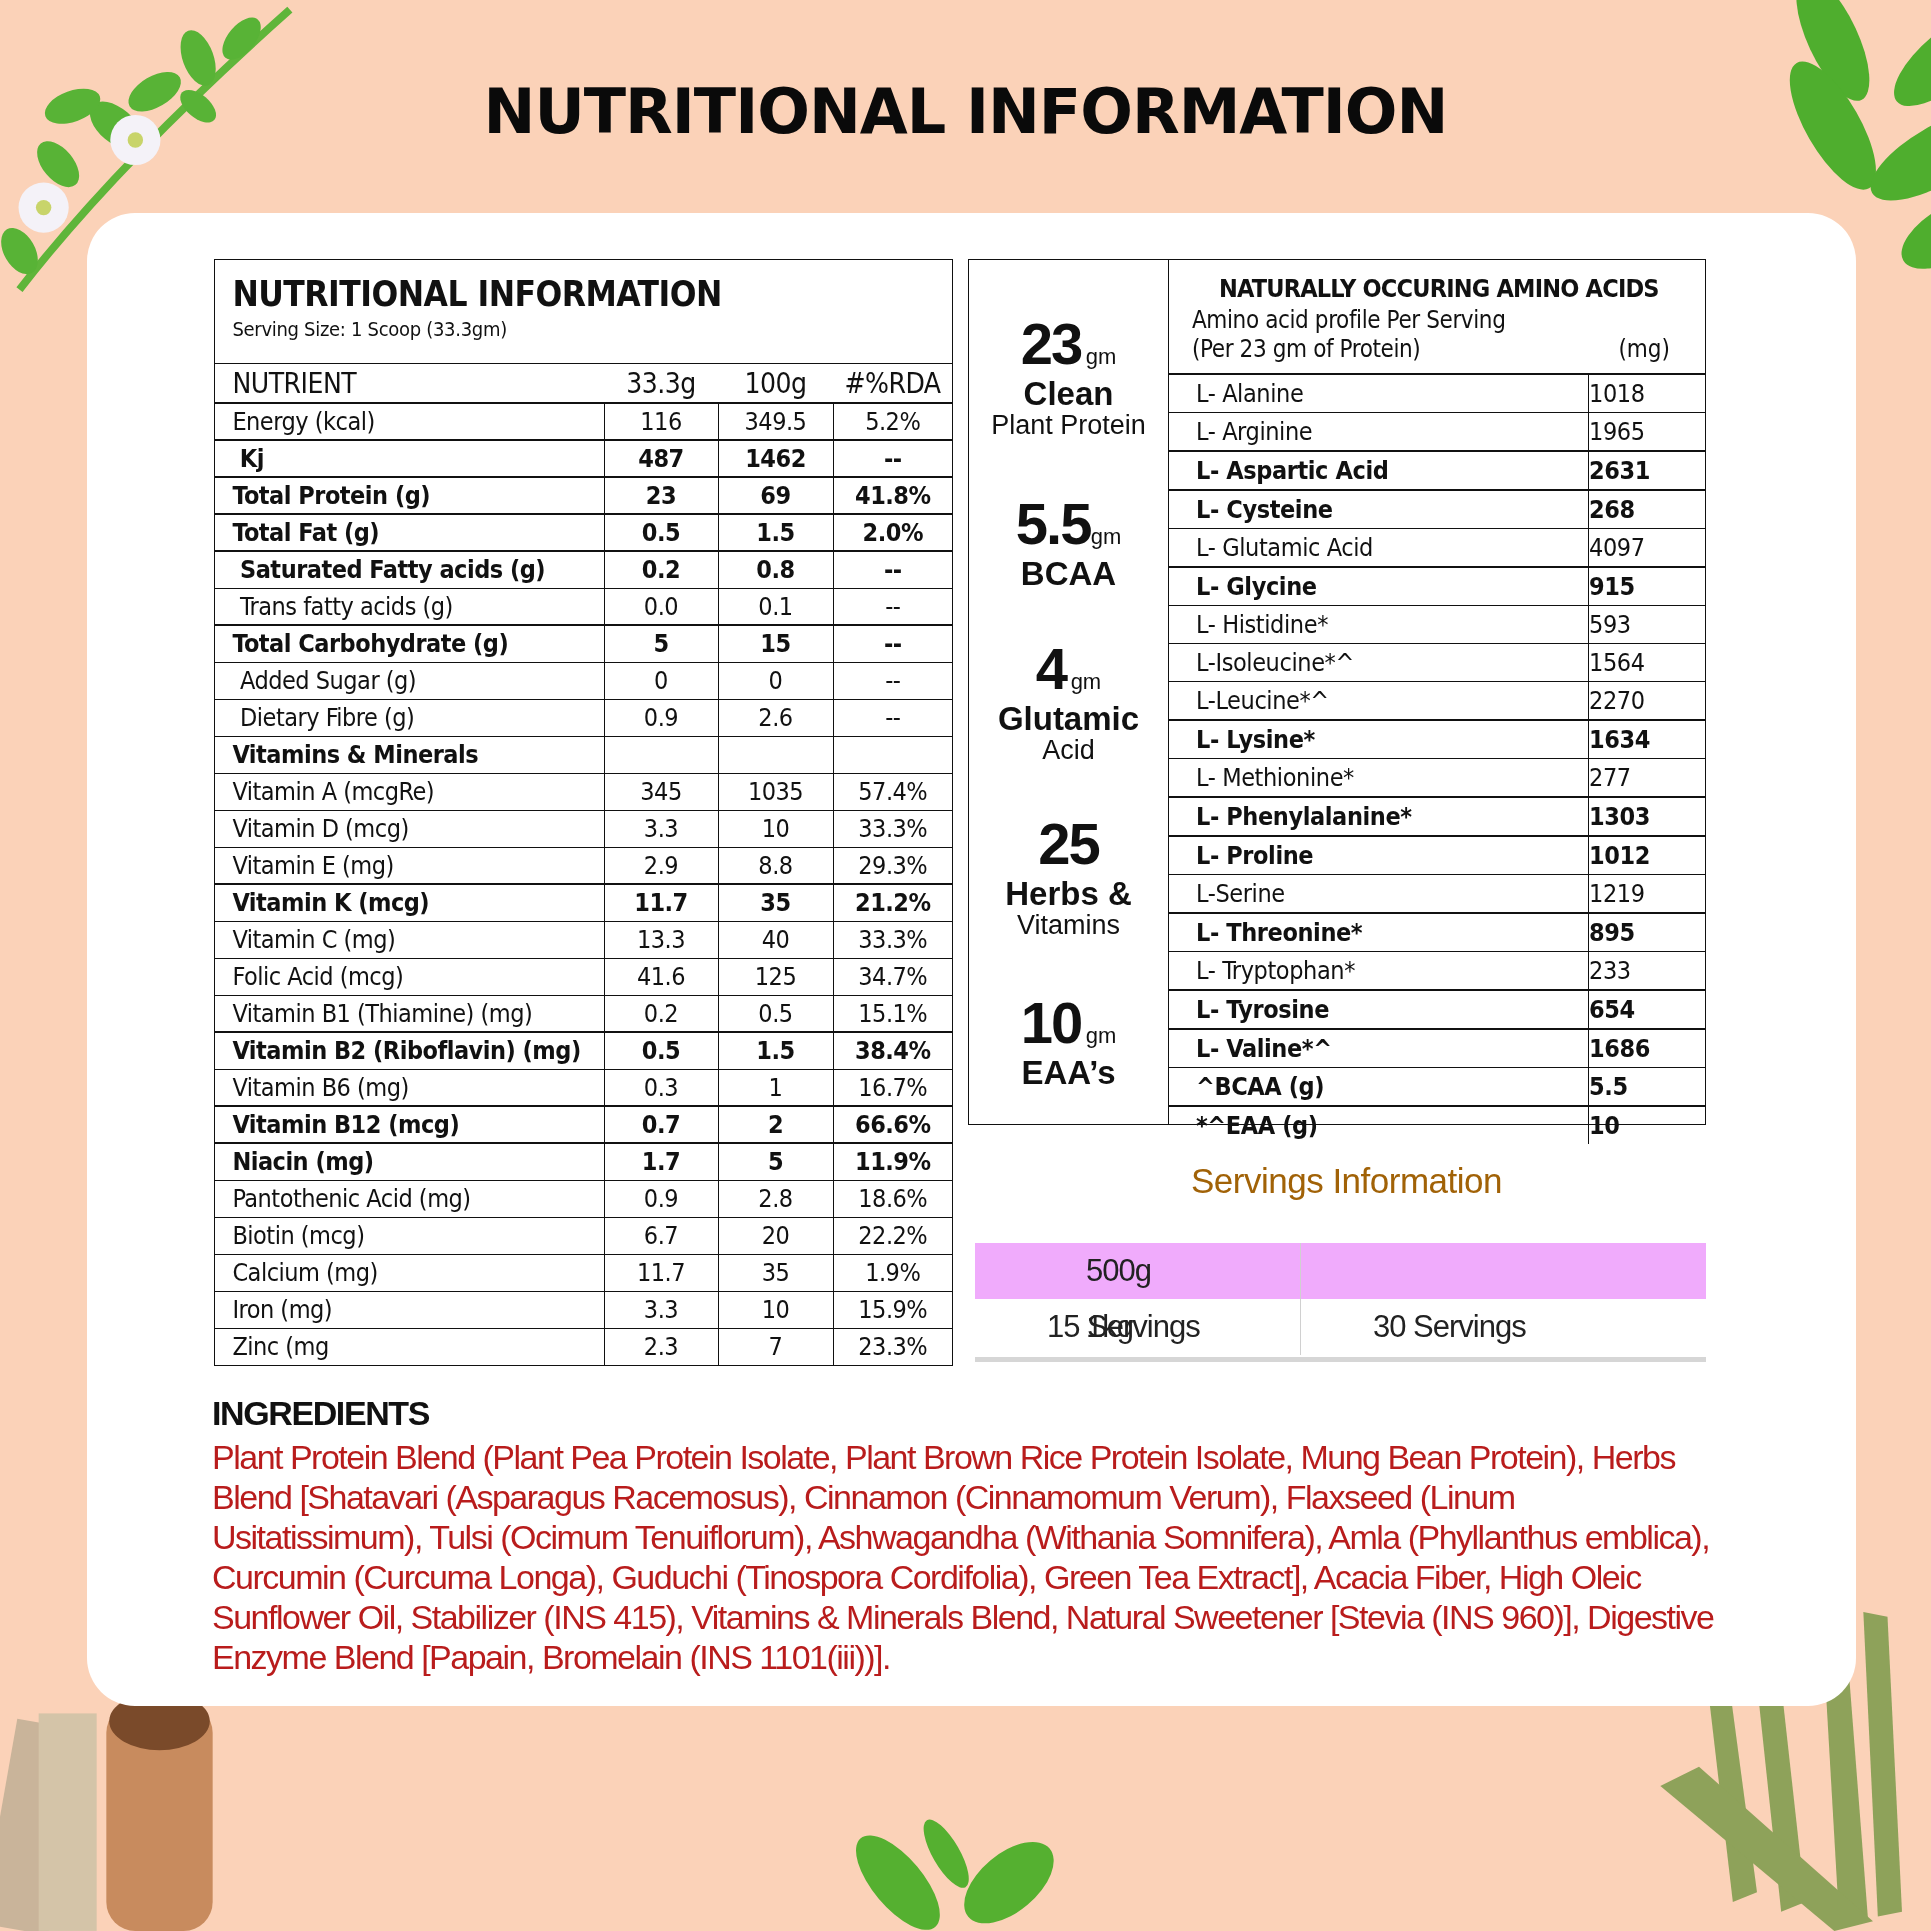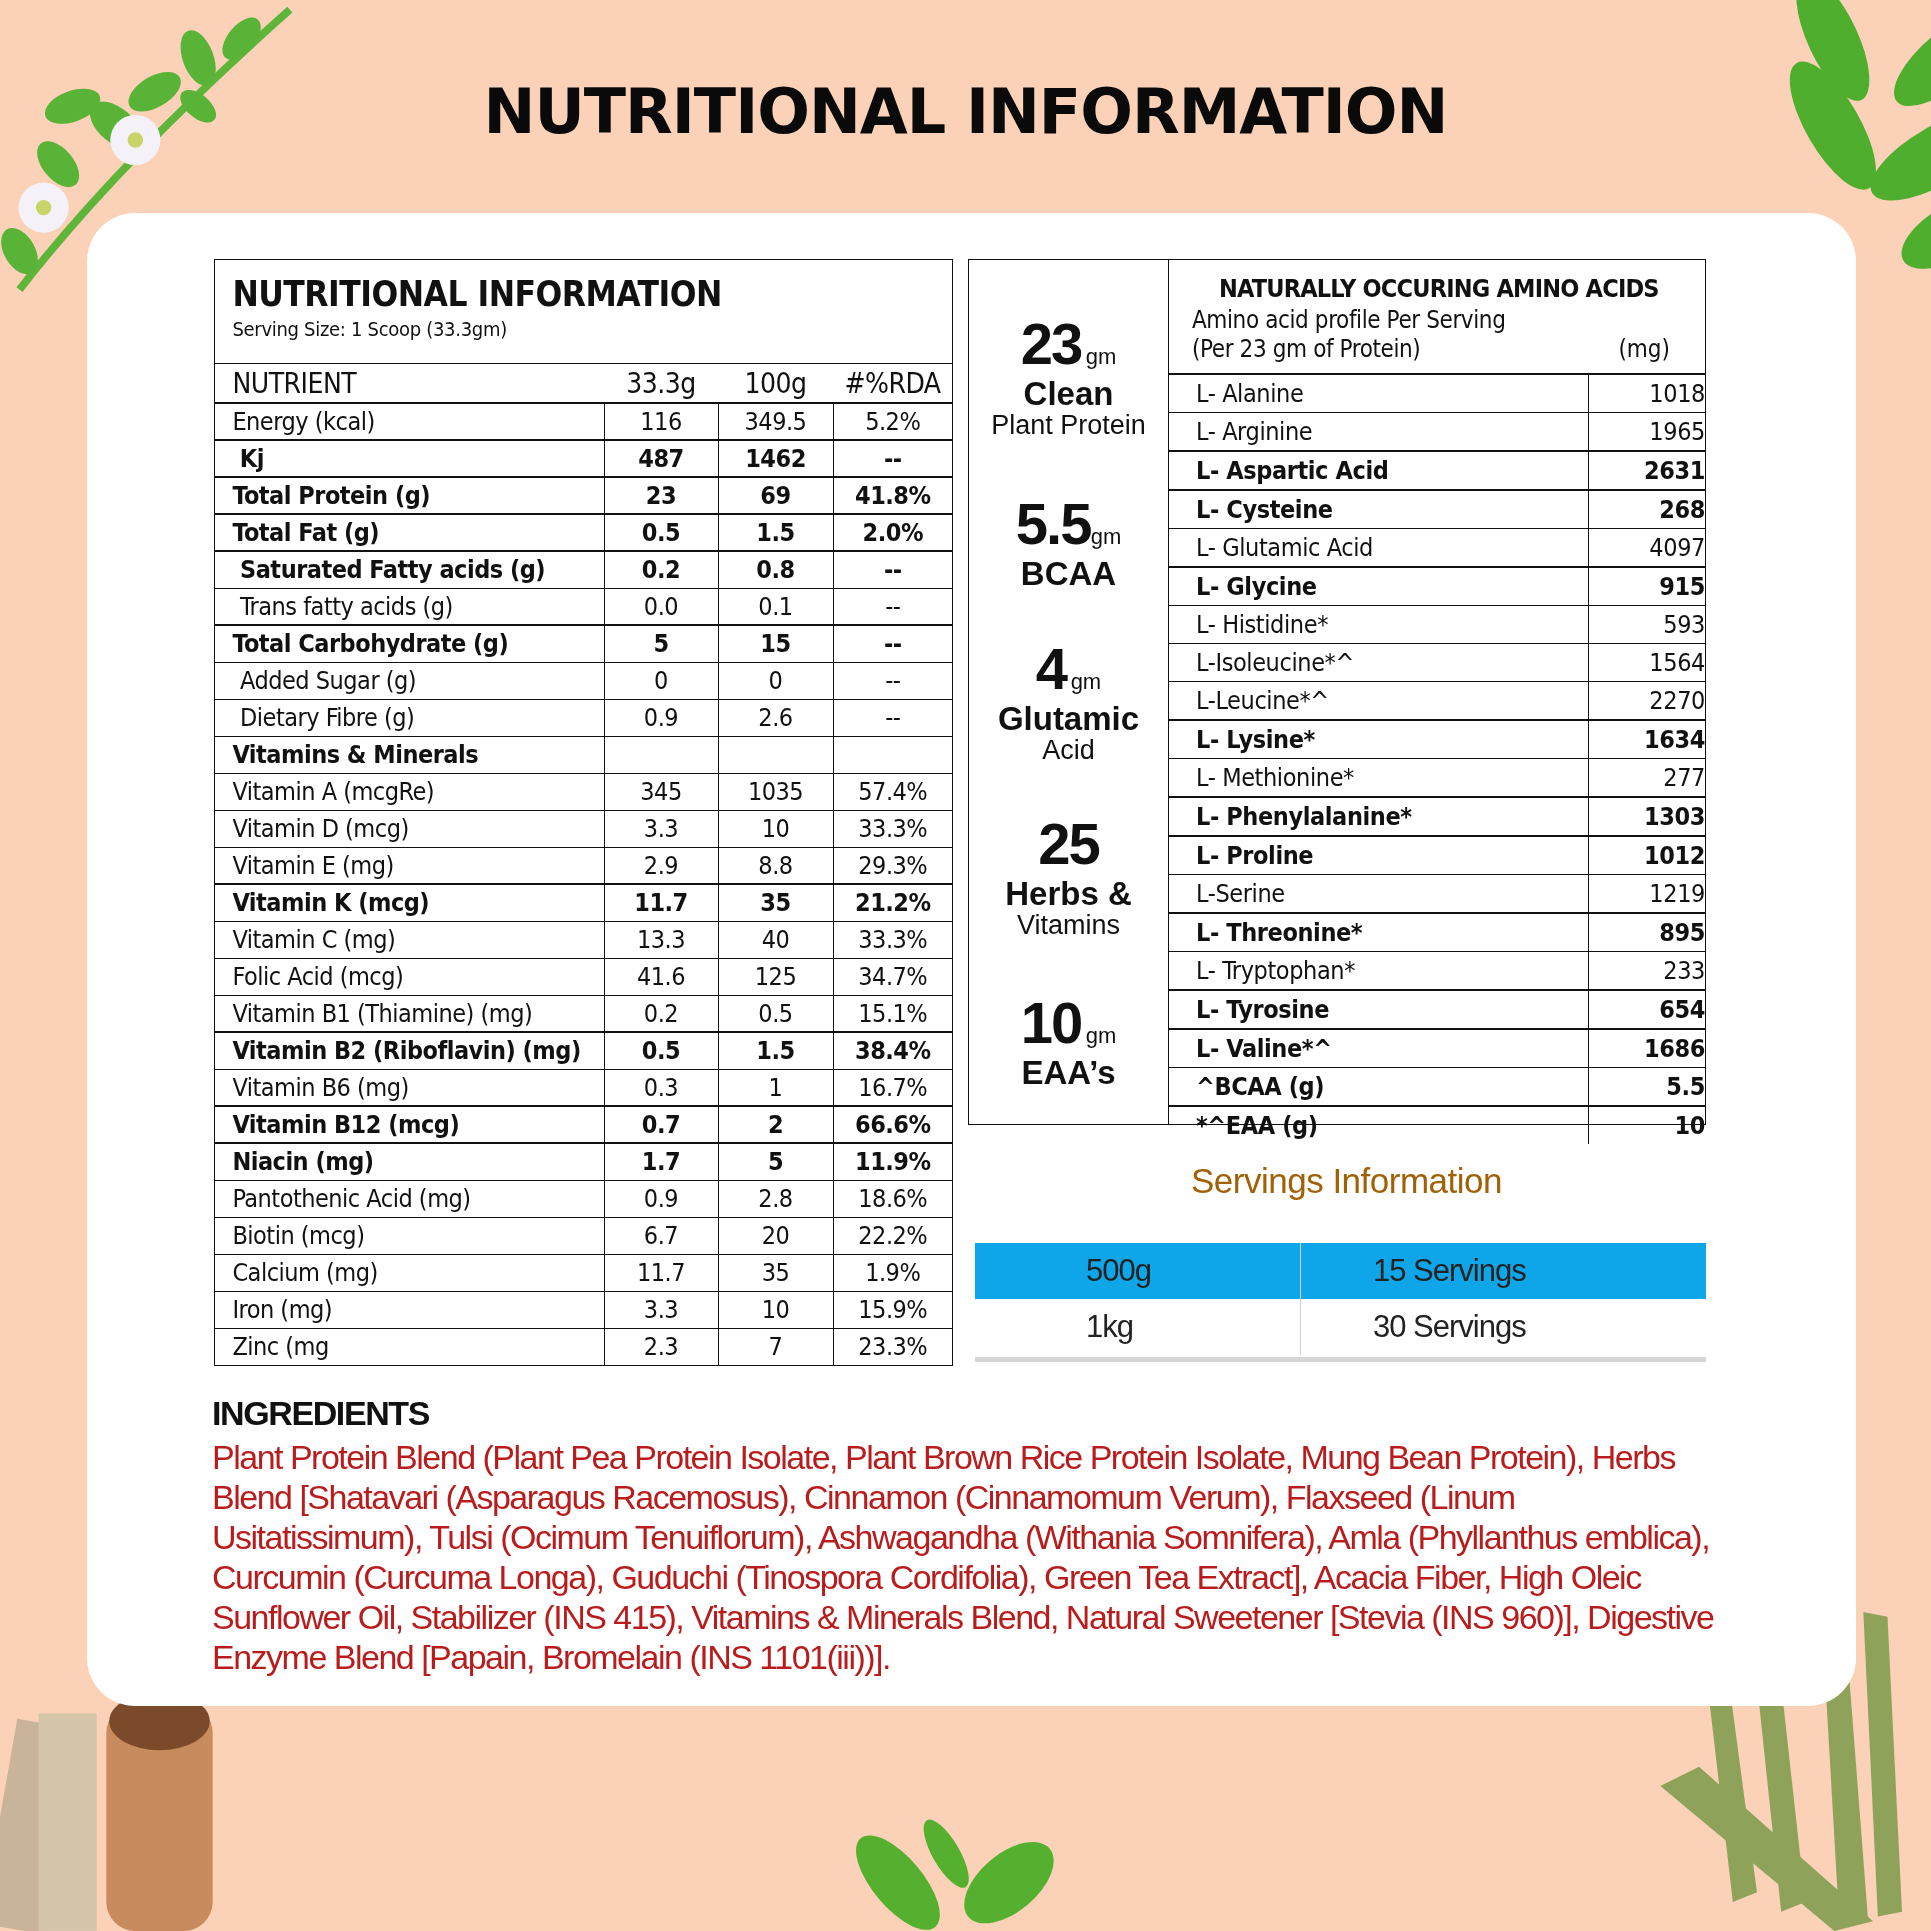--- a/index.html
+++ b/index.html
@@ -38,26 +38,26 @@
   .stat .l2 { font-size:27px; line-height:31px; }
   .ab-right { position:absolute; left:200px; top:0; right:0; font-family:"DejaVu Sans Condensed","DejaVu Sans", sans-serif; }
   .ab-head { height:115px; border-bottom:2.9px solid #111; box-sizing:border-box; position:relative; }
   .ab-title { position:absolute; left:50px; top:13.5px; font-weight:bold; font-size:25px; letter-spacing:-0.8px; }
   .ab-sub1 { position:absolute; left:23px; top:46px; font-size:24px; letter-spacing:-0.4px; }
   .ab-sub2 { position:absolute; left:23px; top:75px; font-size:24px; letter-spacing:-0.4px; }
   .ab-unit { position:absolute; right:35px; top:75px; font-size:24px; }
   .ab table td { height:37px; font-size:25px; letter-spacing:-0.4px; border-top:1.4px solid #111; padding:0; }
   .ab table tr:first-child td { border-top:none; }
   .ab .a1 { padding-left:27px; border-right:1.4px solid #111; width:392px; }
-  .ab .a2 { text-align:right; }
+  .ab .a2 { text-align:left; }
   
   .serv-title { position:absolute; left:975px; width:743px; top:1161px; text-align:center; font-size:35px; color:#a16207; letter-spacing:-0.5px; }
   .serv { position:absolute; left:975px; top:1243px; width:731px; }
   .srow { height:56px; display:flex; font-size:31px; color:#222; letter-spacing:-1px; }
-  .srow.shade { background:#0ea5e9; }
+  .srow.shade { background:#f0abfc;flex-direction:column; }
   .s1 { width:326px; padding-left:111px; box-sizing:border-box; line-height:56px; border-right:1.4px solid #d0d0d0; }
   .s2 { flex:1; padding-left:72px; box-sizing:border-box; line-height:56px; }
   .serv-line { height:4.8px; background:#d6d6d6; margin-top:1.9px; }
   
   .ing-title { position:absolute; left:212px; top:1394px; font-weight:bold; font-size:34px; letter-spacing:-1.4px; }
   .ing-text { position:absolute; left:212px; top:1437px; width:1506px; font-size:34px; line-height:40px; letter-spacing:-1.5px; color:#b91c1c; }
   
   .deco { position:absolute; }
 </style>
 </head>

